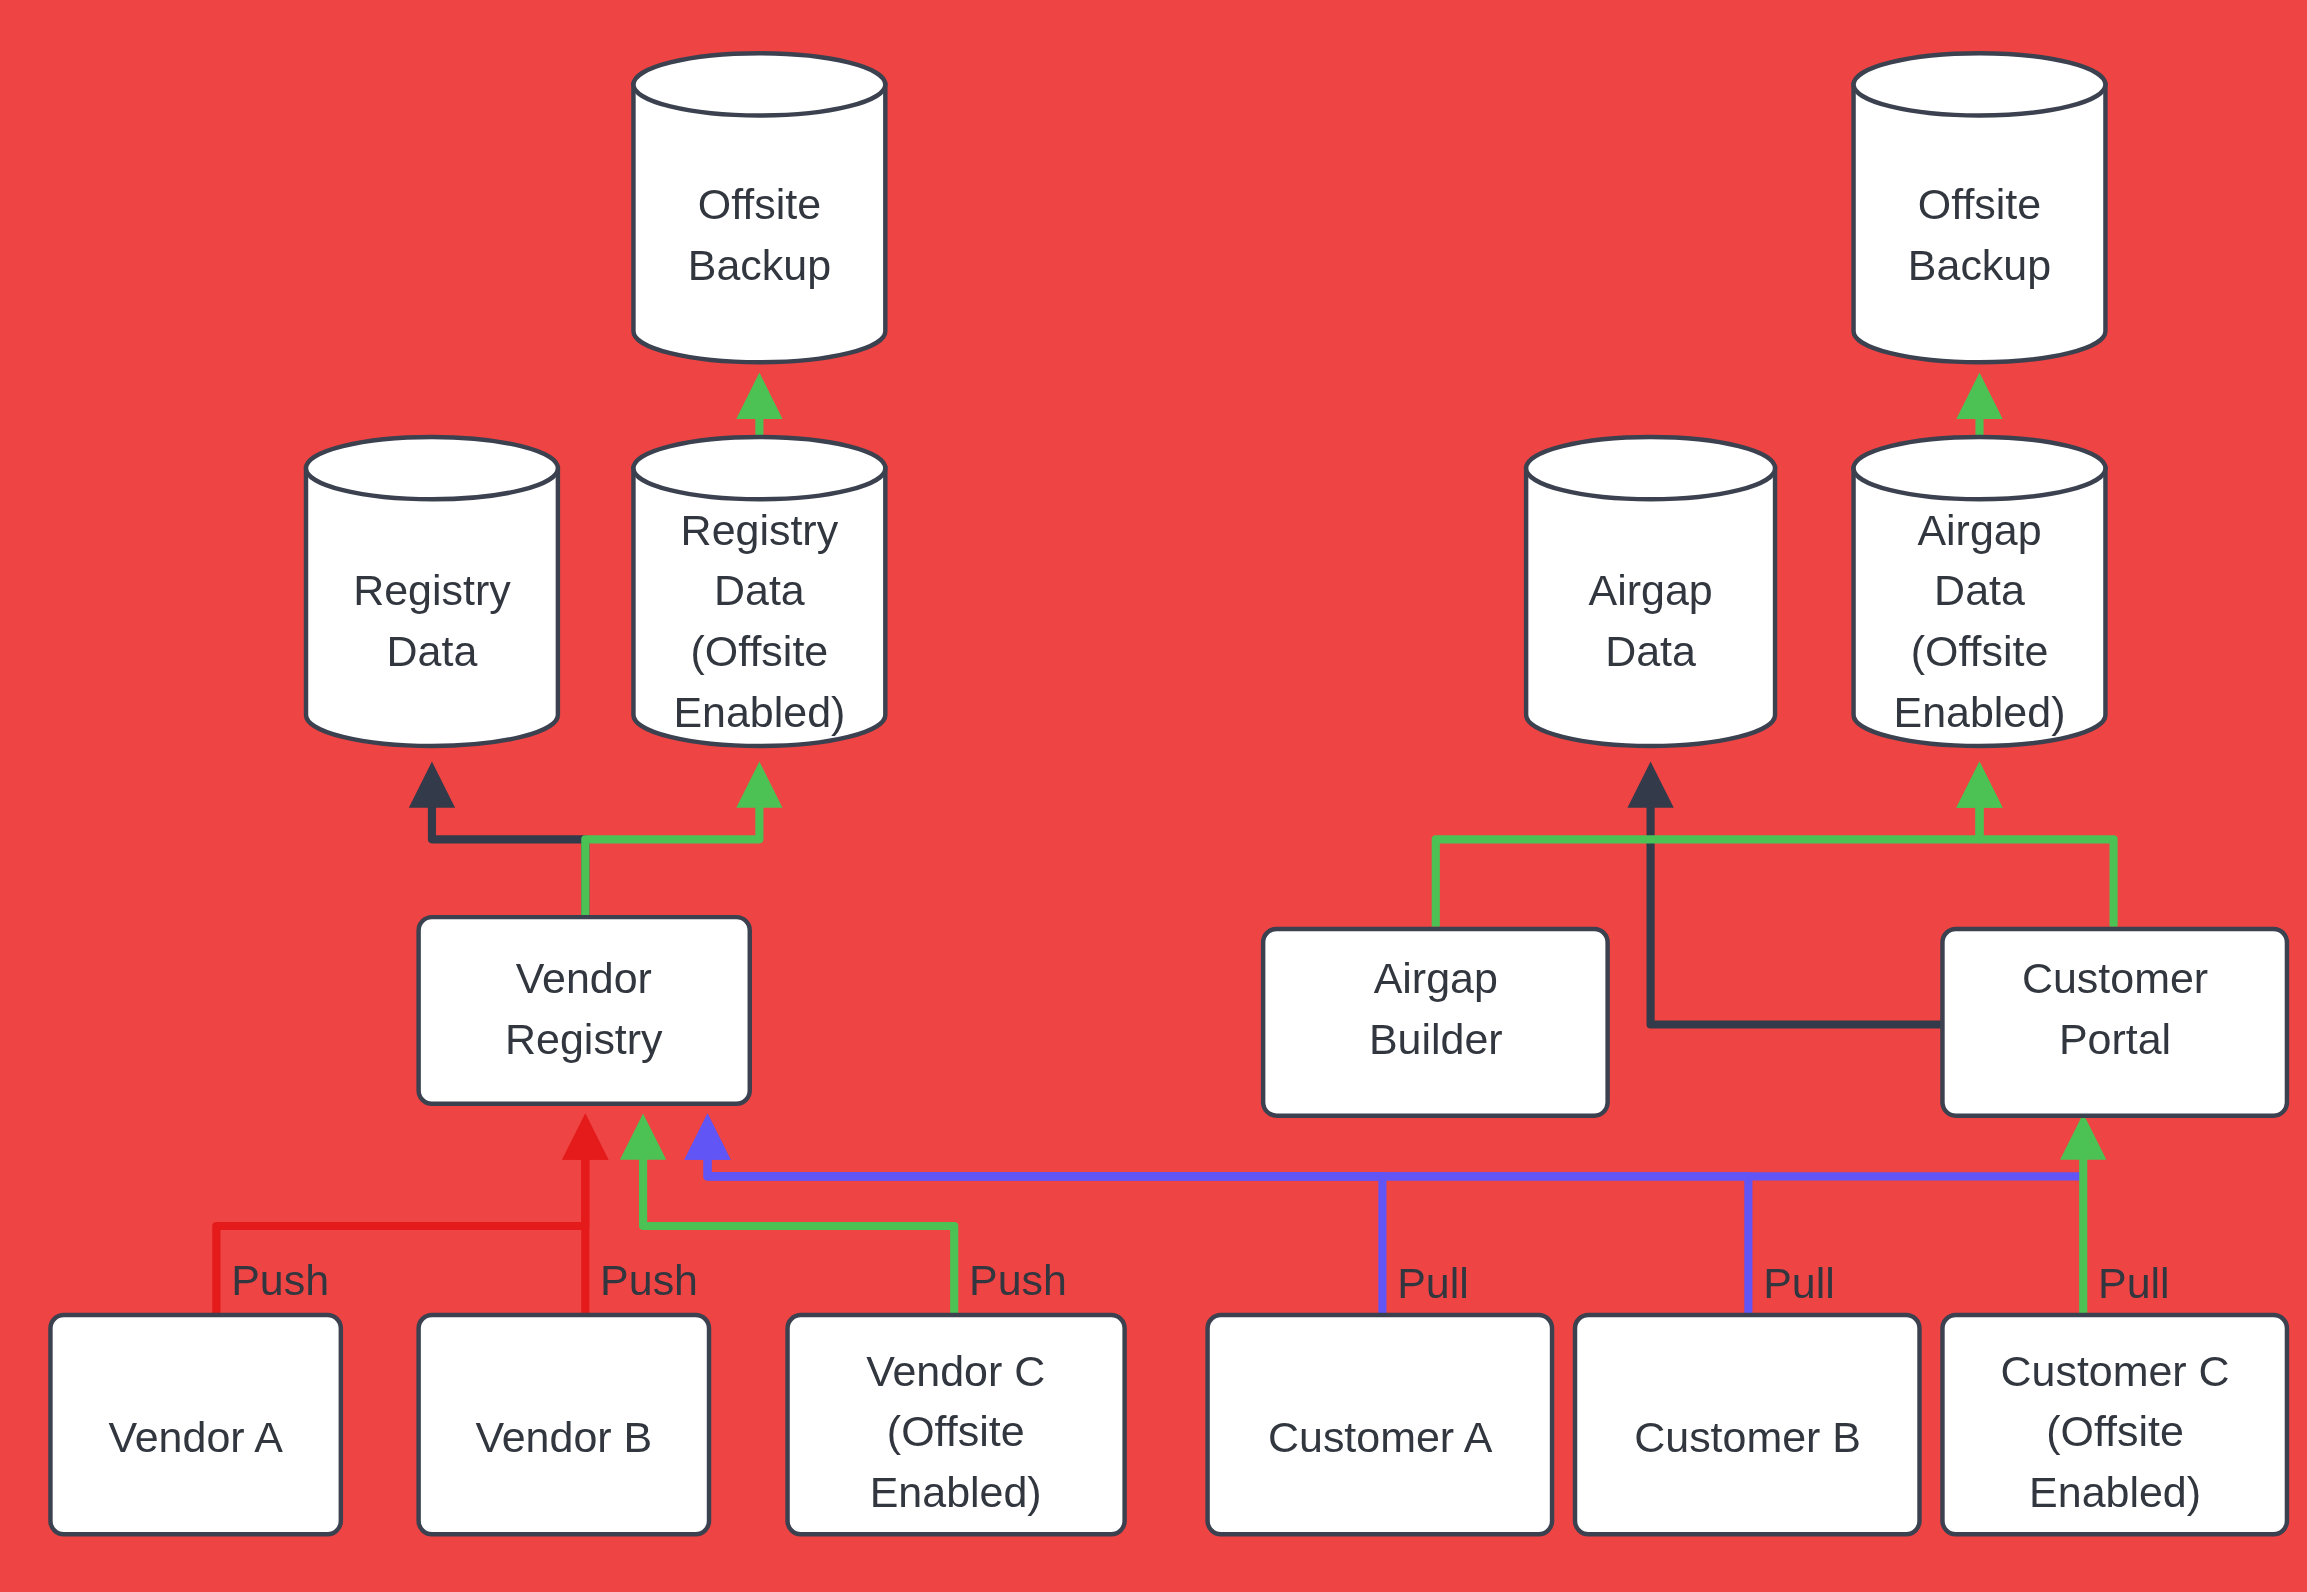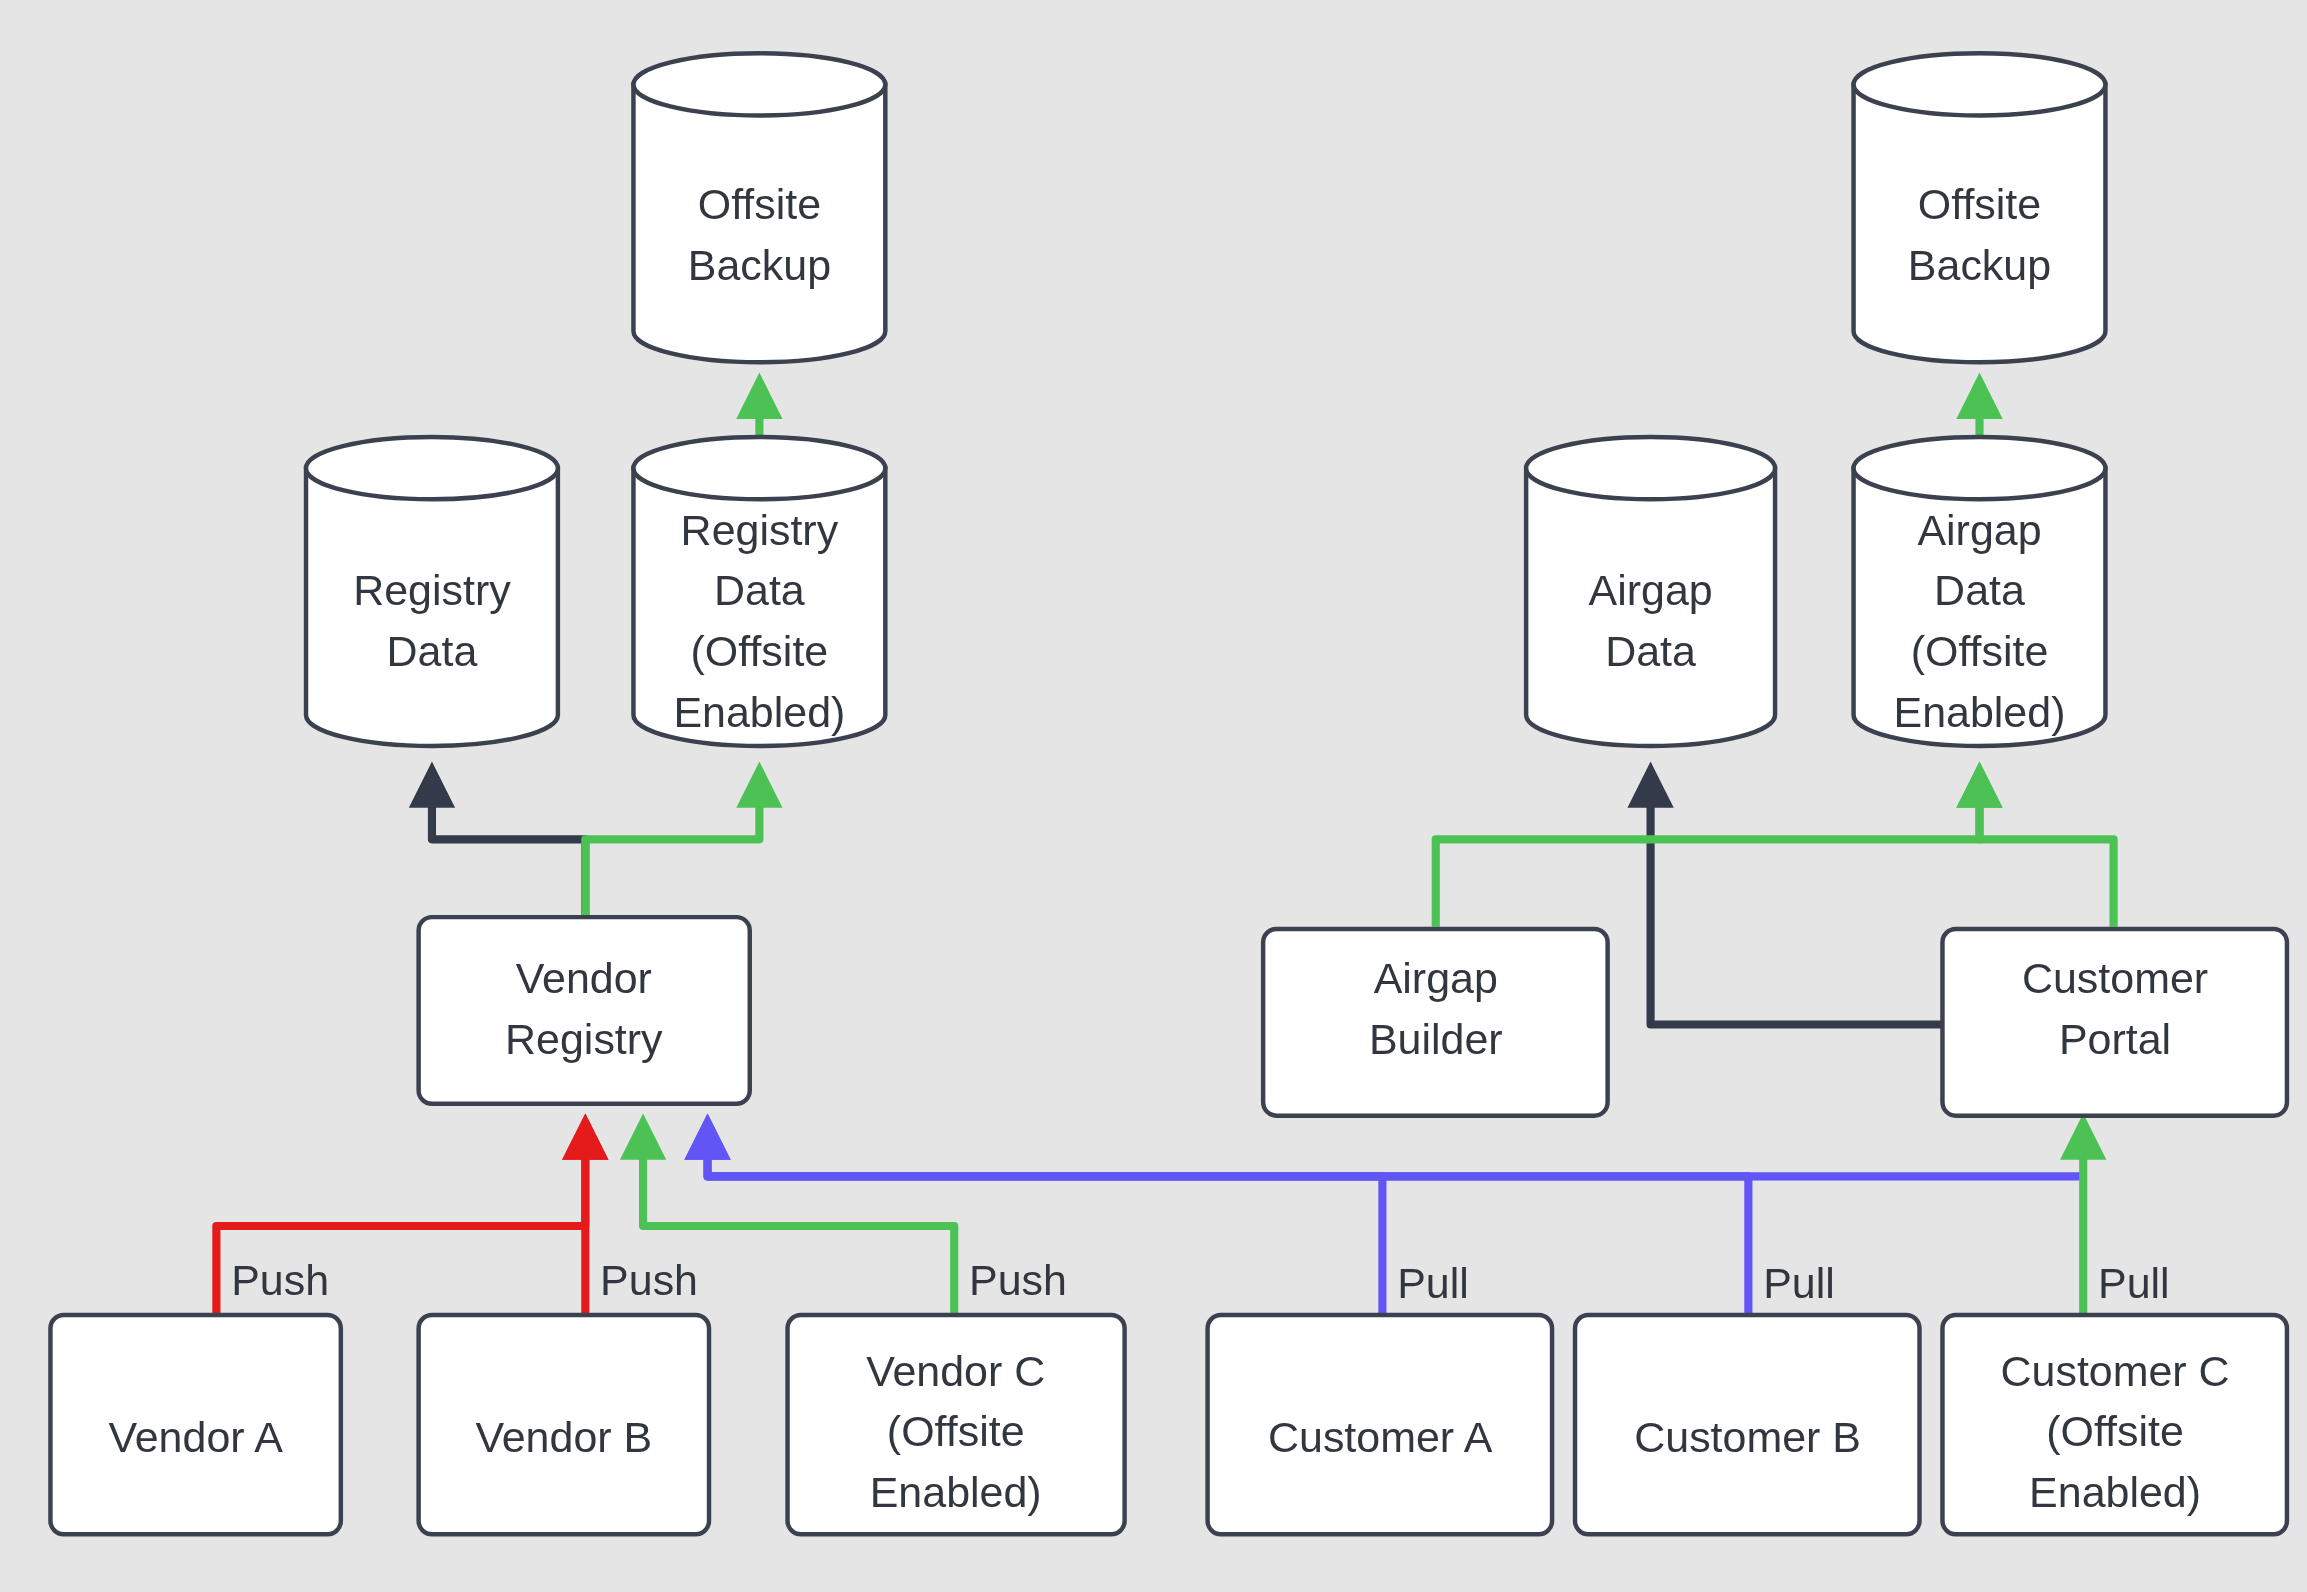--- a/index.html
+++ b/index.html
@@ -11,21 +11,21 @@
   body {
     width: 2307px;
     height: 1592px;
     font-family: "Liberation Sans", sans-serif;
     overflow: hidden;
   }
   #diagram-root {
     position: relative;
     width: 2307px;
     height: 1592px;
-    background: #e5e5e5;
+    background: #ef4444;
   }
   svg#diagram-svg {
     display: block;
     width: 2307px;
     height: 1592px;
   }
   .node-shape {
     fill: #ffffff;
     stroke: #3c4150;
     stroke-width: 6;

